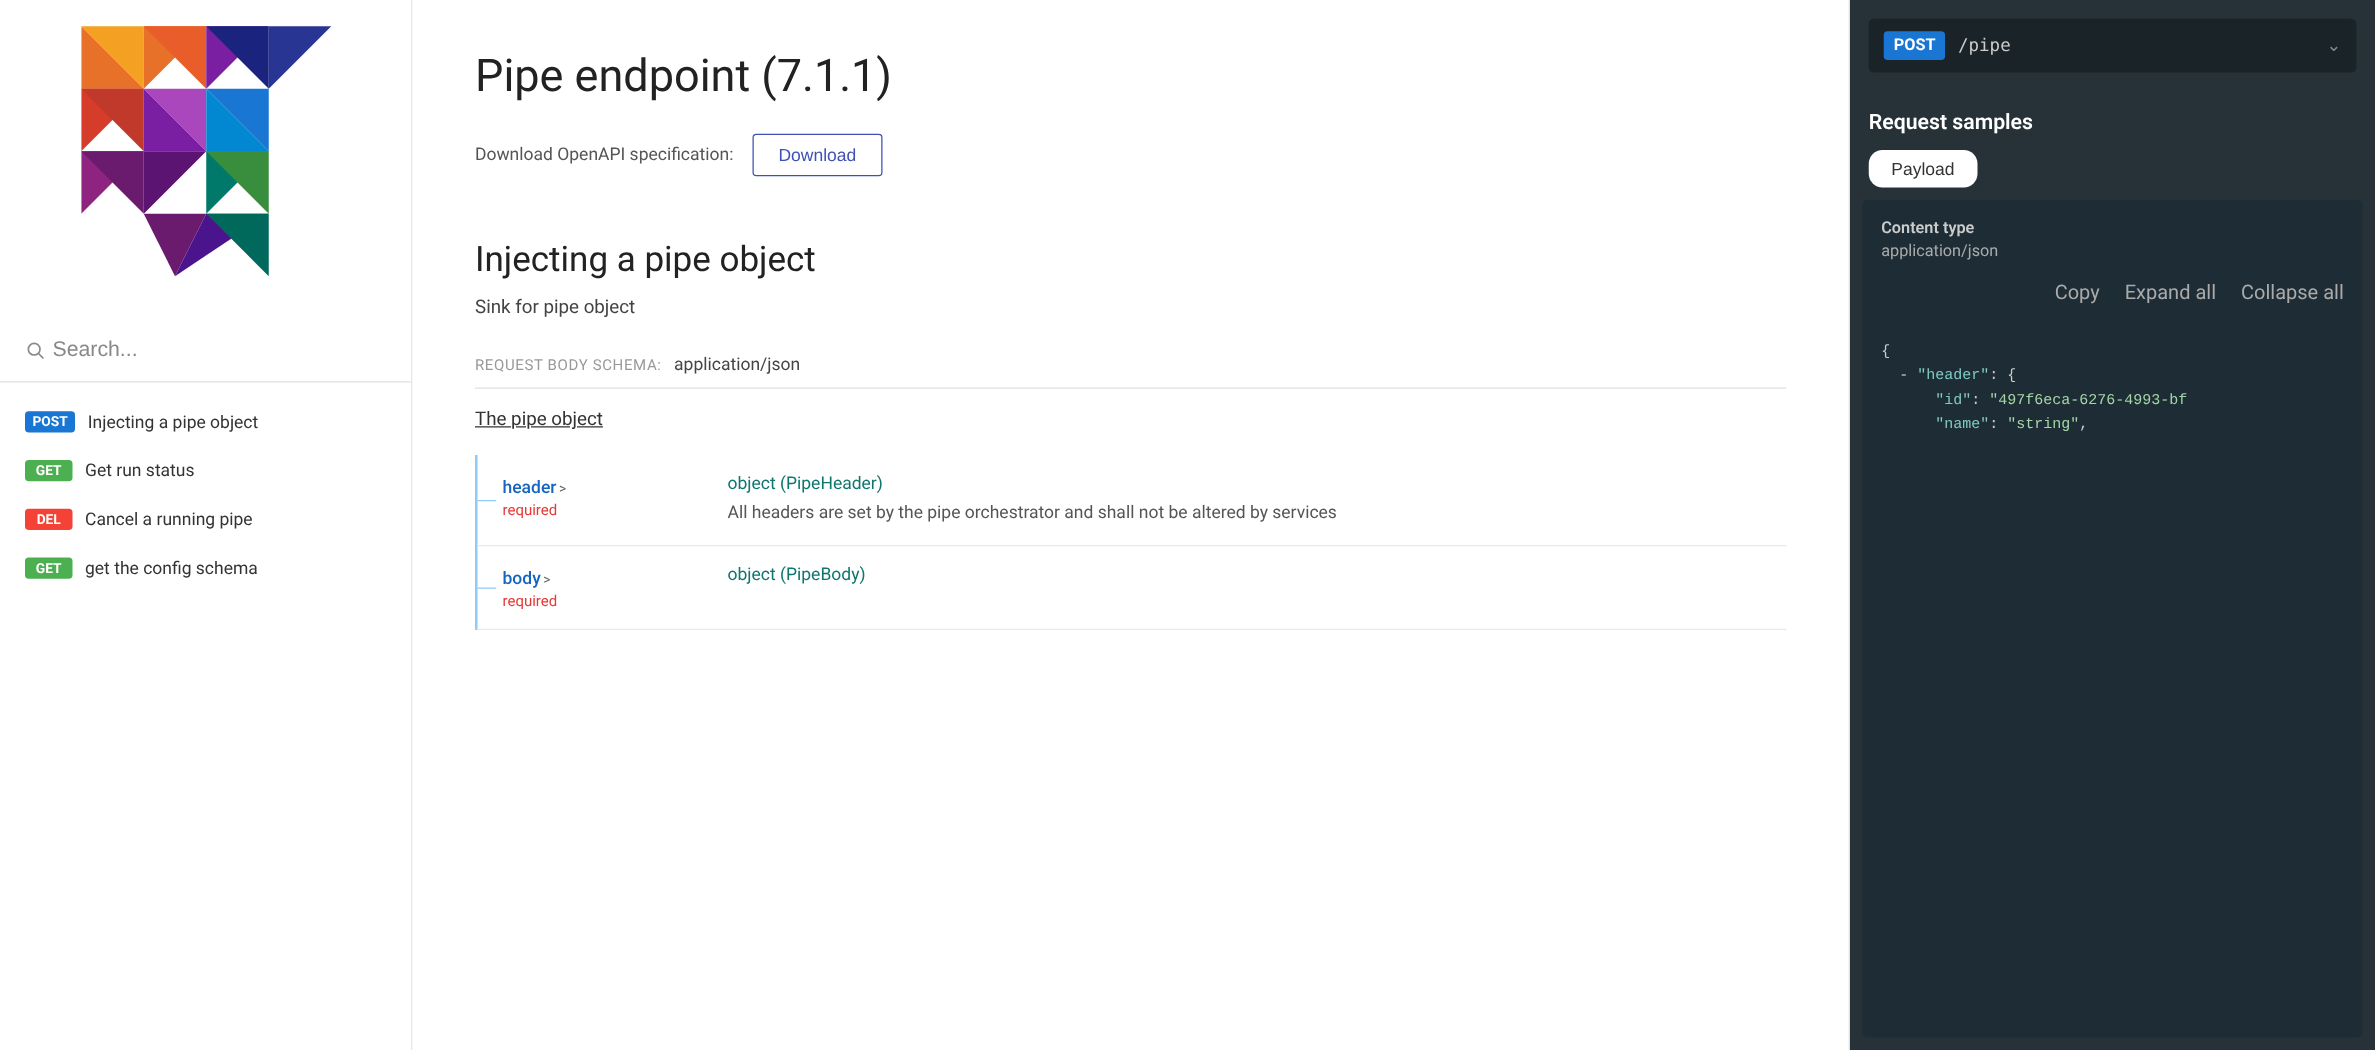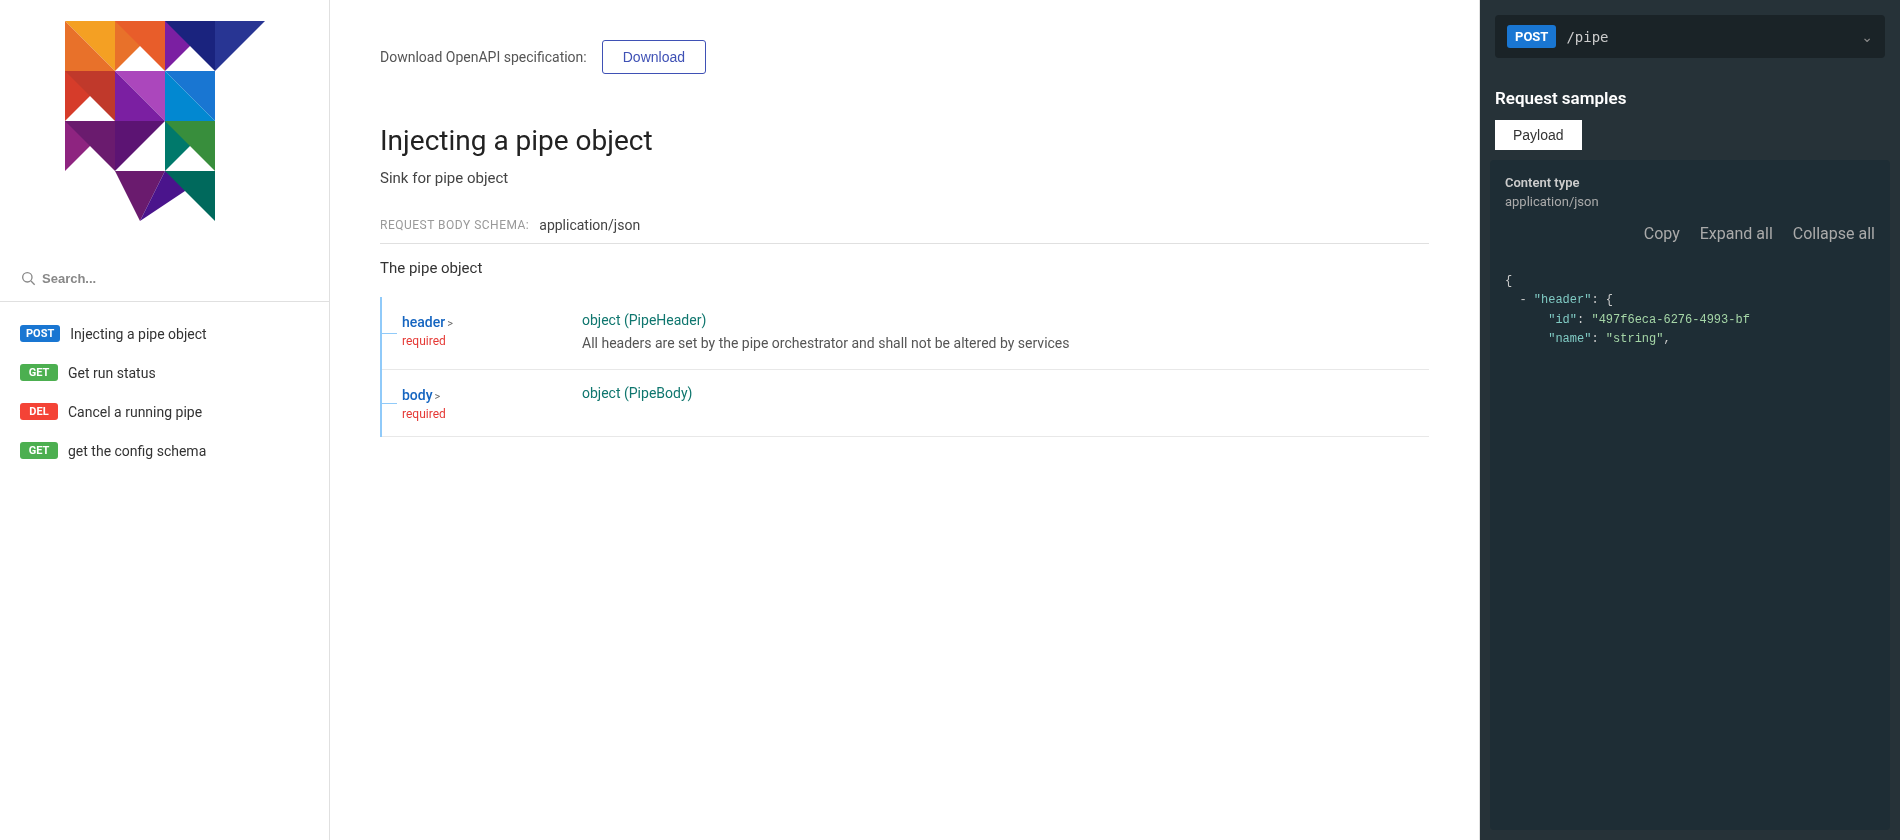--- a/index.html
+++ b/index.html
@@ -43,25 +43,24 @@
     .search-icon-svg {
       width: 16px;
       height: 16px;
       color: #888;
       flex-shrink: 0;
     }
 
     #search-input {
       border: none;
       outline: none;
-      font-size: 13px;
+      font-size: 17px;
       color: #b91c1c;
       width: 100%;
       background: transparent;
-      font-weight: bold;
     }
 
     #search-input::placeholder { color: #888; }
 
     #nav-items {
       padding: 15px 10px;
       display: flex;
       flex-direction: column;
       gap: 6px;
     }
@@ -167,20 +166,21 @@
 
     #schema-value {
       font-size: 14px;
       color: #444;
     }
 
     #pipe-object-desc {
       font-size: 15px;
       color: #333;
       margin-bottom: 20px;
+      text-decoration: underline;
     }
 
     #fields-container {
       border-left: 2px solid #90caf9;
       padding-left: 0;
     }
 
     .field-row {
       display: flex;
       gap: 30px;
@@ -299,21 +299,21 @@
       margin-bottom: 12px;
     }
 
     #payload-tab {
       background: #fff;
       color: #333;
       padding: 7px 18px;
       font-size: 14px;
       font-weight: 500;
       border: none;
-      border-radius: 0;
+      border-radius: 11px;
       cursor: pointer;
     }
 
     #code-panel {
       background: #1e2d35;
       margin: 0 10px 10px 10px;
       border-radius: 4px;
       padding: 15px;
       flex: 1;
     }
@@ -421,20 +421,21 @@
     </div>
 
     <div class="nav-item">
       <span class="method-badge method-get">GET</span>
       <span class="nav-item-label">get the config schema</span>
     </div>
   </nav>
 </div>
 
 <div id="main-content">
+  <h1 id="page-title">Pipe endpoint (7.1.1)</h1>
 
   <div id="openapi-row">
     <span id="openapi-label">Download OpenAPI specification:</span>
     <button id="download-button">Download</button>
   </div>
 
   <h2 id="section-title">Injecting a pipe object</h2>
   <p id="section-subtitle">Sink for pipe object</p>
 
   <div id="schema-header">

